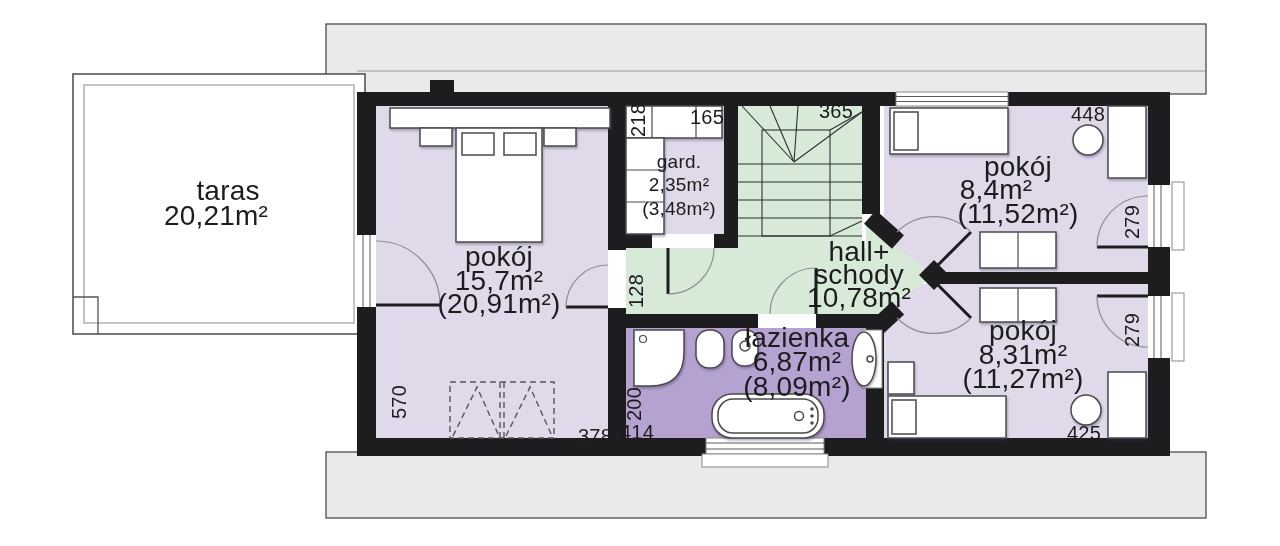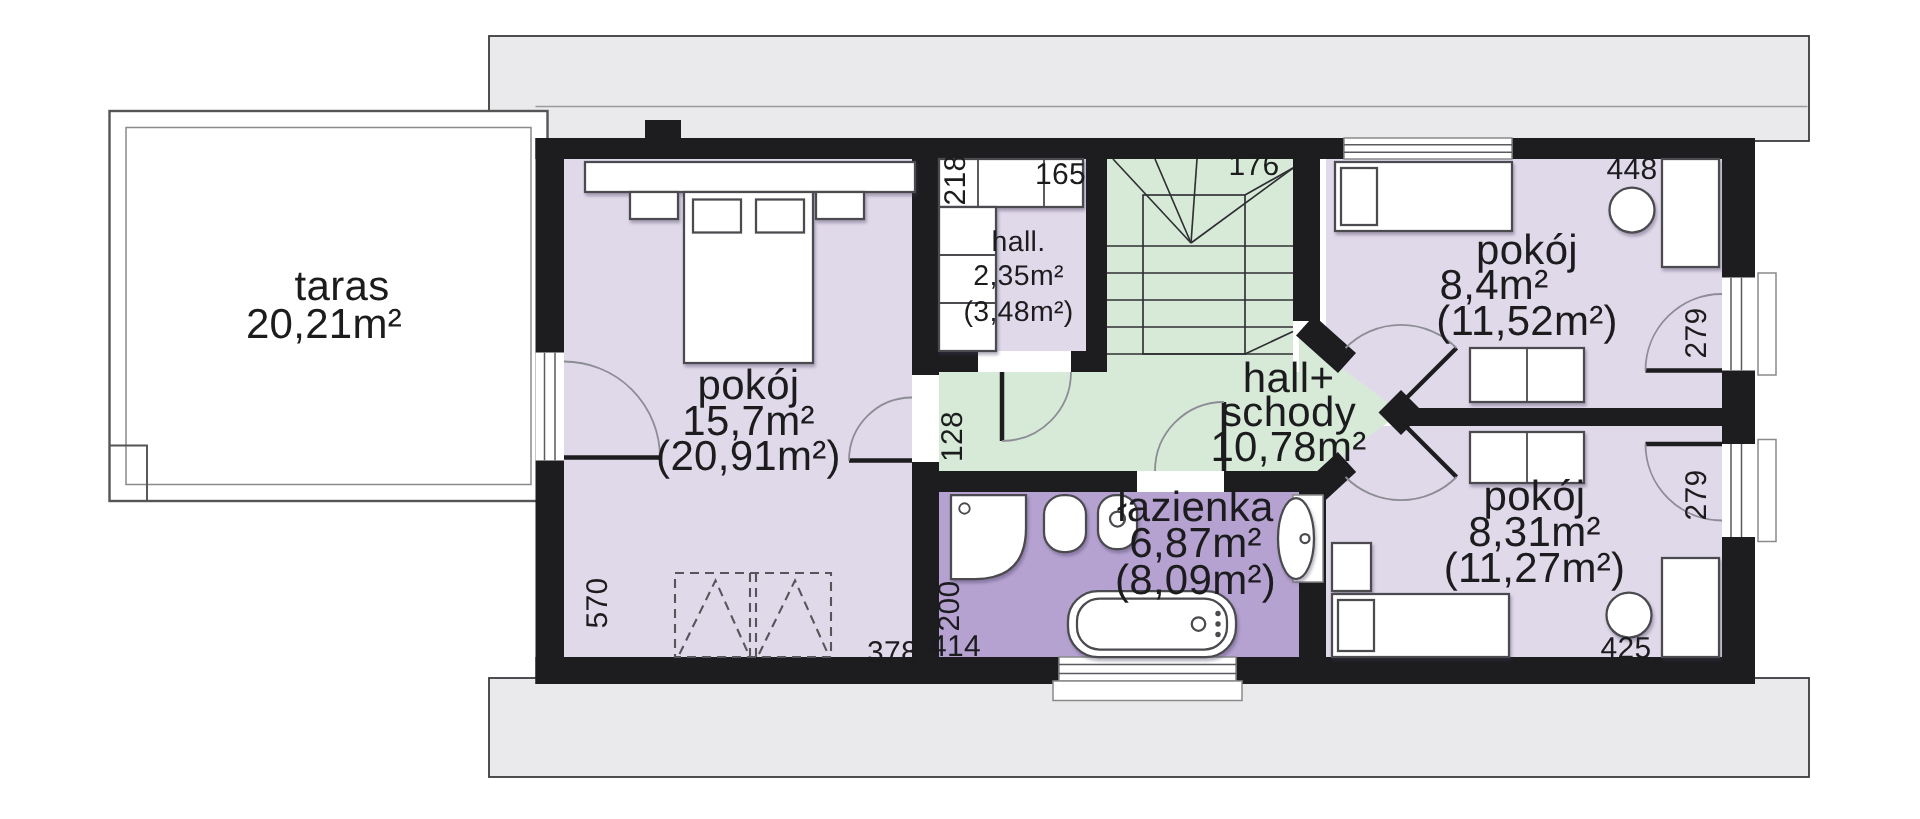--- a/index.html
+++ b/index.html
@@ -189,21 +189,21 @@
 </svg>
 
 <div class="labels">
   <div class="lbl" style="left:228px;top:191px">taras</div>
   <div class="lbl" style="left:216px;top:216px">20,21m²</div>
 
   <div class="lbl" style="left:499px;top:257px">pokój</div>
   <div class="lbl" style="left:499px;top:281px">15,7m²</div>
   <div class="lbl" style="left:499px;top:304px">(20,91m²)</div>
 
-  <div class="lbl small" style="left:679px;top:162px">hall.</div>
+  <div class="lbl small" style="left:679px;top:162px">gard.</div>
   <div class="lbl small" style="left:679px;top:185px">2,35m²</div>
   <div class="lbl small" style="left:679px;top:209px">(3,48m²)</div>
 
   <div class="lbl" style="left:859px;top:252px">hall+</div>
   <div class="lbl" style="left:859px;top:275px">schody</div>
   <div class="lbl" style="left:859px;top:298px">10,78m²</div>
 
   <div class="lbl" style="left:797px;top:338px">łazienka</div>
   <div class="lbl" style="left:797px;top:362px">6,87m²</div>
   <div class="lbl" style="left:797px;top:387px">(8,09m²)</div>
@@ -211,21 +211,21 @@
   <div class="lbl" style="left:1018px;top:167px">pokój</div>
   <div class="lbl" style="left:996px;top:190px">8,4m²</div>
   <div class="lbl" style="left:1018px;top:214px">(11,52m²)</div>
 
   <div class="lbl" style="left:1023px;top:331px">pokój</div>
   <div class="lbl" style="left:1023px;top:355px">8,31m²</div>
   <div class="lbl" style="left:1023px;top:379px">(11,27m²)</div>
 
   <div class="lbl dim rot" style="left:638px;top:120px">218</div>
   <div class="lbl dim" style="left:707px;top:117px">165</div>
-  <div class="lbl dim" style="left:836px;top:111px">176</div>
+  <div class="lbl dim" style="left:836px;top:111px">365</div>
   <div class="lbl dim" style="left:1088px;top:114px">448</div>
   <div class="lbl dim rot" style="left:1132px;top:222px">279</div>
   <div class="lbl dim rot" style="left:1132px;top:330px">279</div>
   <div class="lbl dim" style="left:1084px;top:433px">425</div>
   <div class="lbl dim rot" style="left:636px;top:291px">128</div>
   <div class="lbl dim rot" style="left:634px;top:404px">200</div>
   <div class="lbl dim" style="left:637px;top:432px">414</div>
   <div class="lbl dim rot" style="left:399px;top:402px">570</div>
   <div class="lbl dim" style="left:595px;top:436px">378</div>
 </div>

